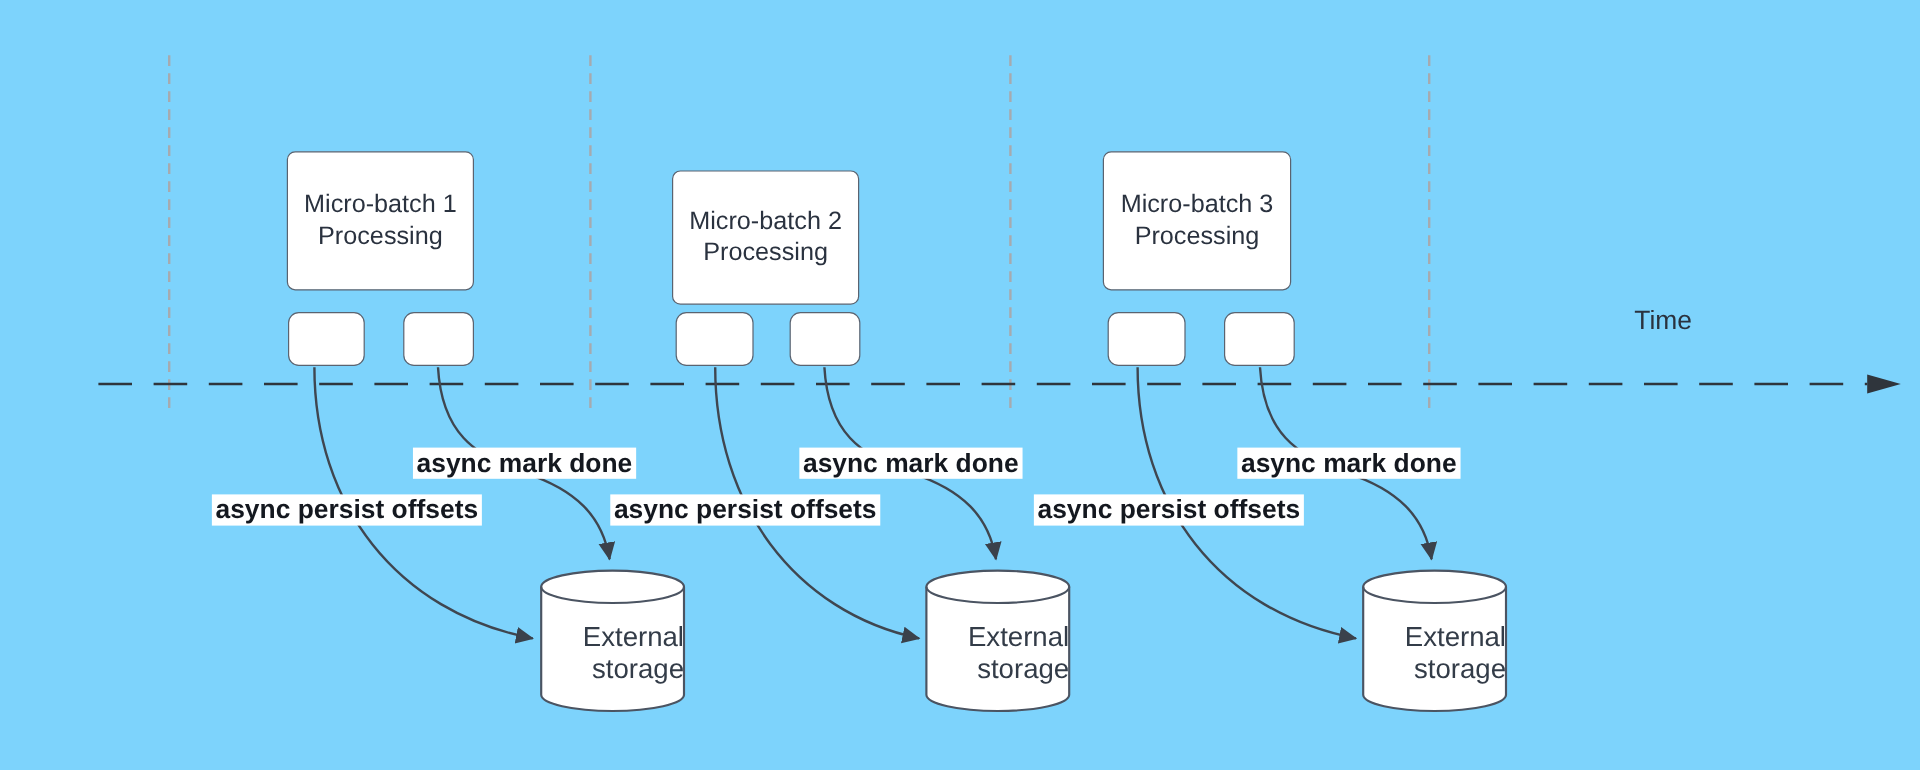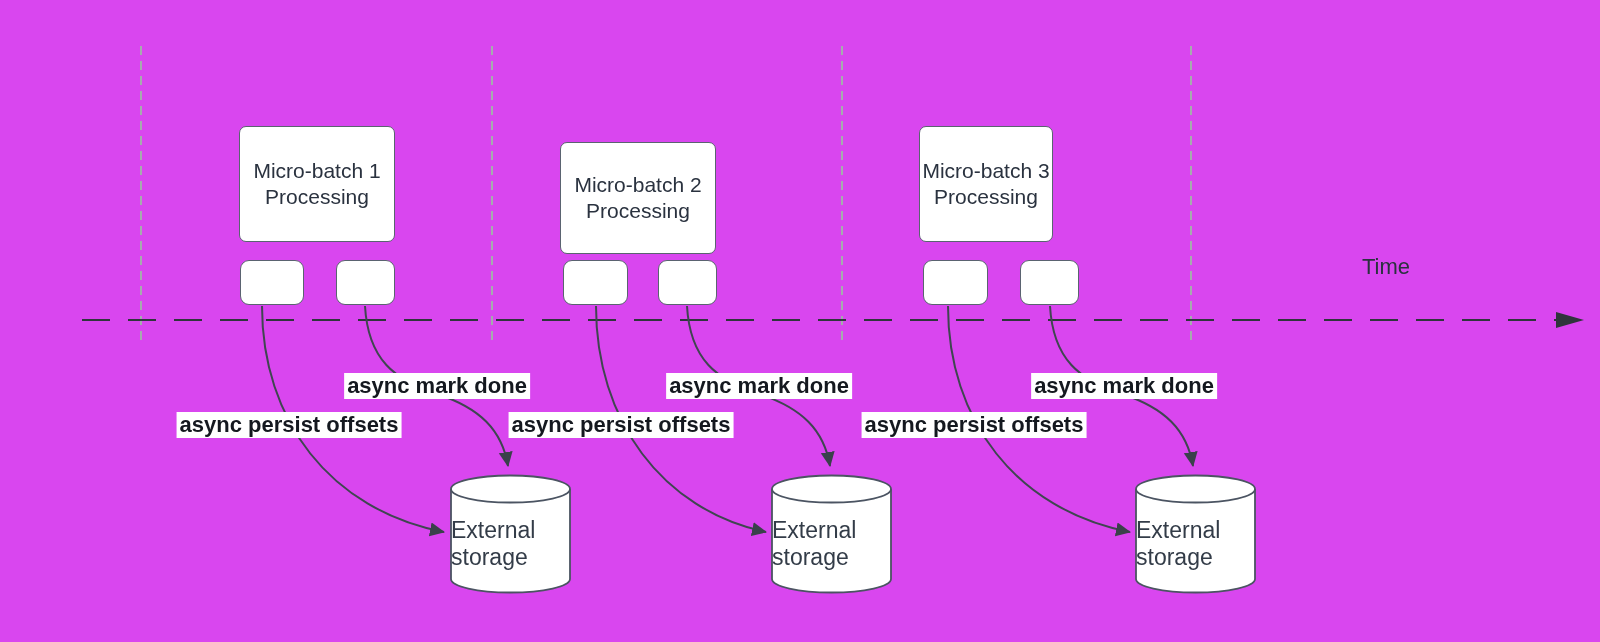--- a/index.html
+++ b/index.html
@@ -1,19 +1,19 @@
 <!DOCTYPE html>
 <html><head>
 <meta charset="utf-8">
 <style>
   html,body{margin:0;padding:0;background:#ffffff;}
   .canvas{
     position:relative;
     width:1600px;height:642px;
-    background:#d946ef;
+    background:#7dd3fc;
     font-family:"Liberation Sans", sans-serif;
     overflow:hidden;
   }
   .layer{position:absolute;left:0;top:0;}
   .batch-box{
     position:absolute;
     border:1.5px solid #5a6370;
     border-radius:7px;
     background:#ffffff;
     display:flex;flex-direction:column;justify-content:center;align-items:center;
@@ -24,21 +24,21 @@
   .mini-box{
     position:absolute;
     border:1.5px solid #5a6370;
     border-radius:9px;
     background:#ffffff;
     box-sizing:border-box;
   }
   .cyl-label{
     position:absolute;
     width:119px;
-    text-align:left;
+    text-align:right;
     font-size:23px;line-height:27px;color:#333c48;
   }
   .edge-label{
     position:absolute;
     transform:translate(-50%,-50%);
     font-size:22px;font-weight:bold;color:#14181f;
     background:#ffffff;
     padding:0 3px;
     white-space:nowrap;
   }
@@ -109,21 +109,21 @@
   </div>
   <div class="mini-box" style="left:563px;top:260px;width:65px;height:45px;"></div>
   <div class="mini-box" style="left:658px;top:260px;width:59px;height:45px;"></div>
   <div class="edge-label" style="left:621px;top:425px;">async persist offsets</div>
   <div class="edge-label" style="left:759px;top:386px;">async mark done</div>
   <div class="cyl-label" style="left:772px;top:517px;">
     <div>External</div>
     <div>storage</div>
   </div>
 
-  <div class="batch-box" style="left:919px;top:126px;width:134px;height:116px;text-align:center;">
+  <div class="batch-box" style="left:919px;top:126px;width:157px;height:116px;text-align:center;">
     <div>Micro-batch 3</div>
     <div>Processing</div>
   </div>
   <div class="mini-box" style="left:923px;top:260px;width:65px;height:45px;"></div>
   <div class="mini-box" style="left:1020px;top:260px;width:59px;height:45px;"></div>
   <div class="edge-label" style="left:974px;top:425px;">async persist offsets</div>
   <div class="edge-label" style="left:1124px;top:386px;">async mark done</div>
   <div class="cyl-label" style="left:1136px;top:517px;">
     <div>External</div>
     <div>storage</div>

